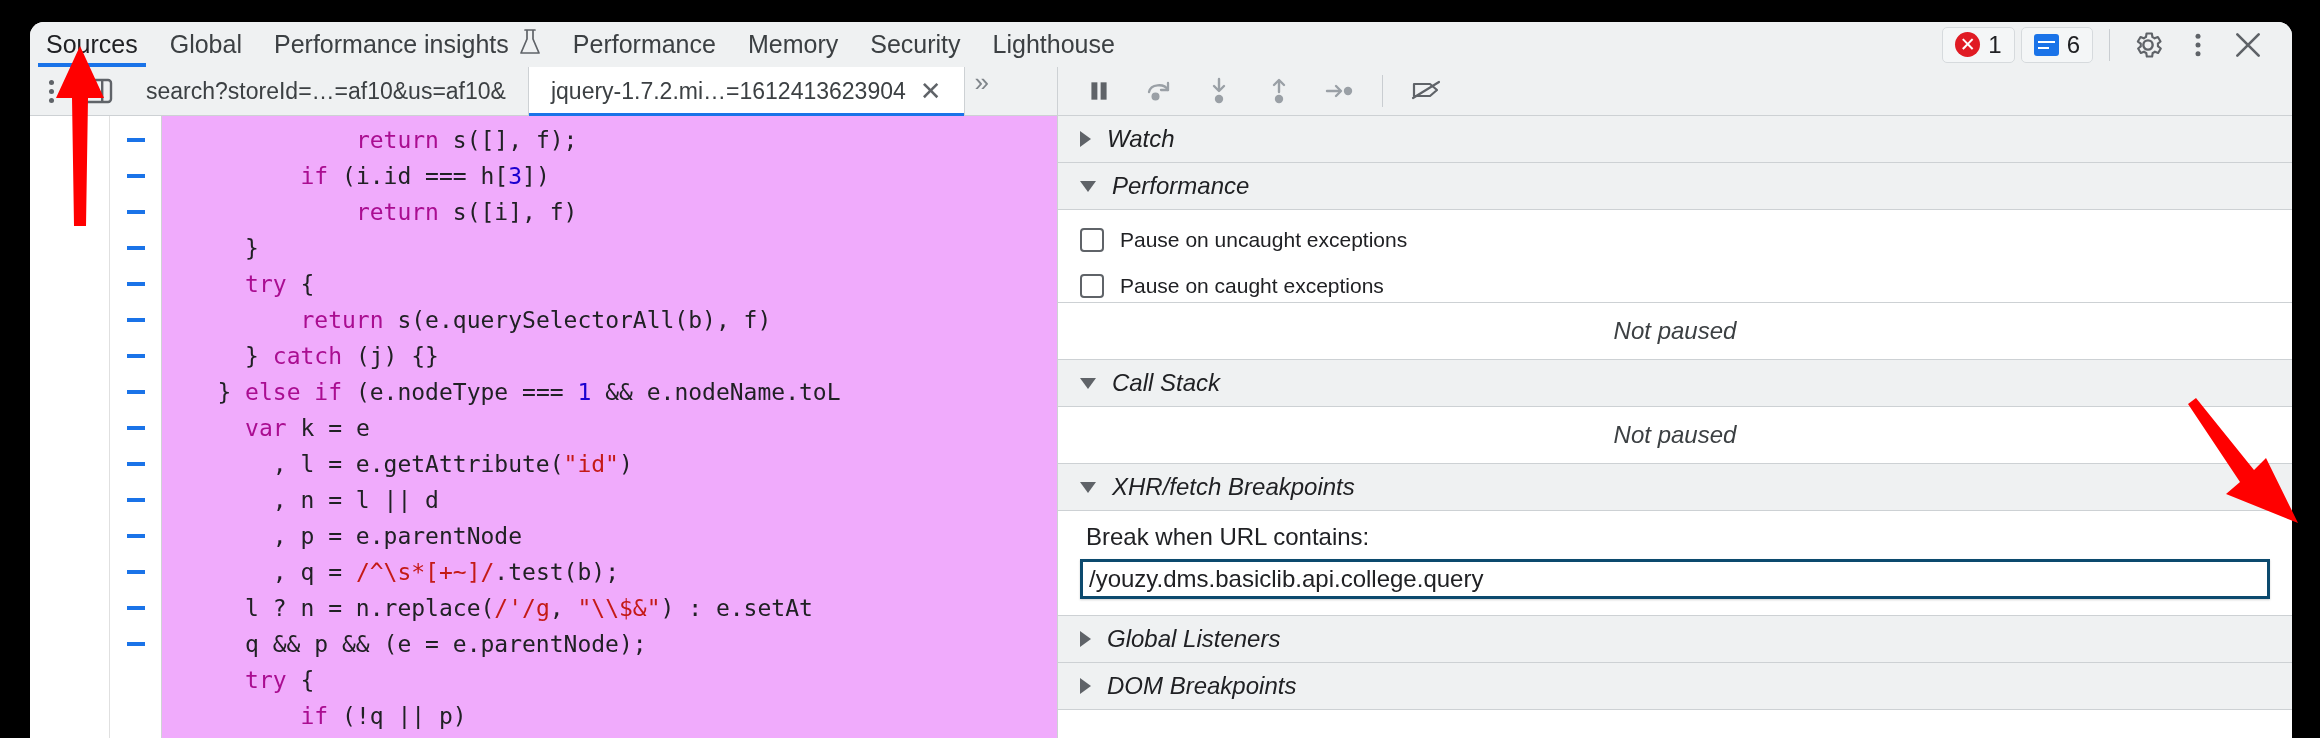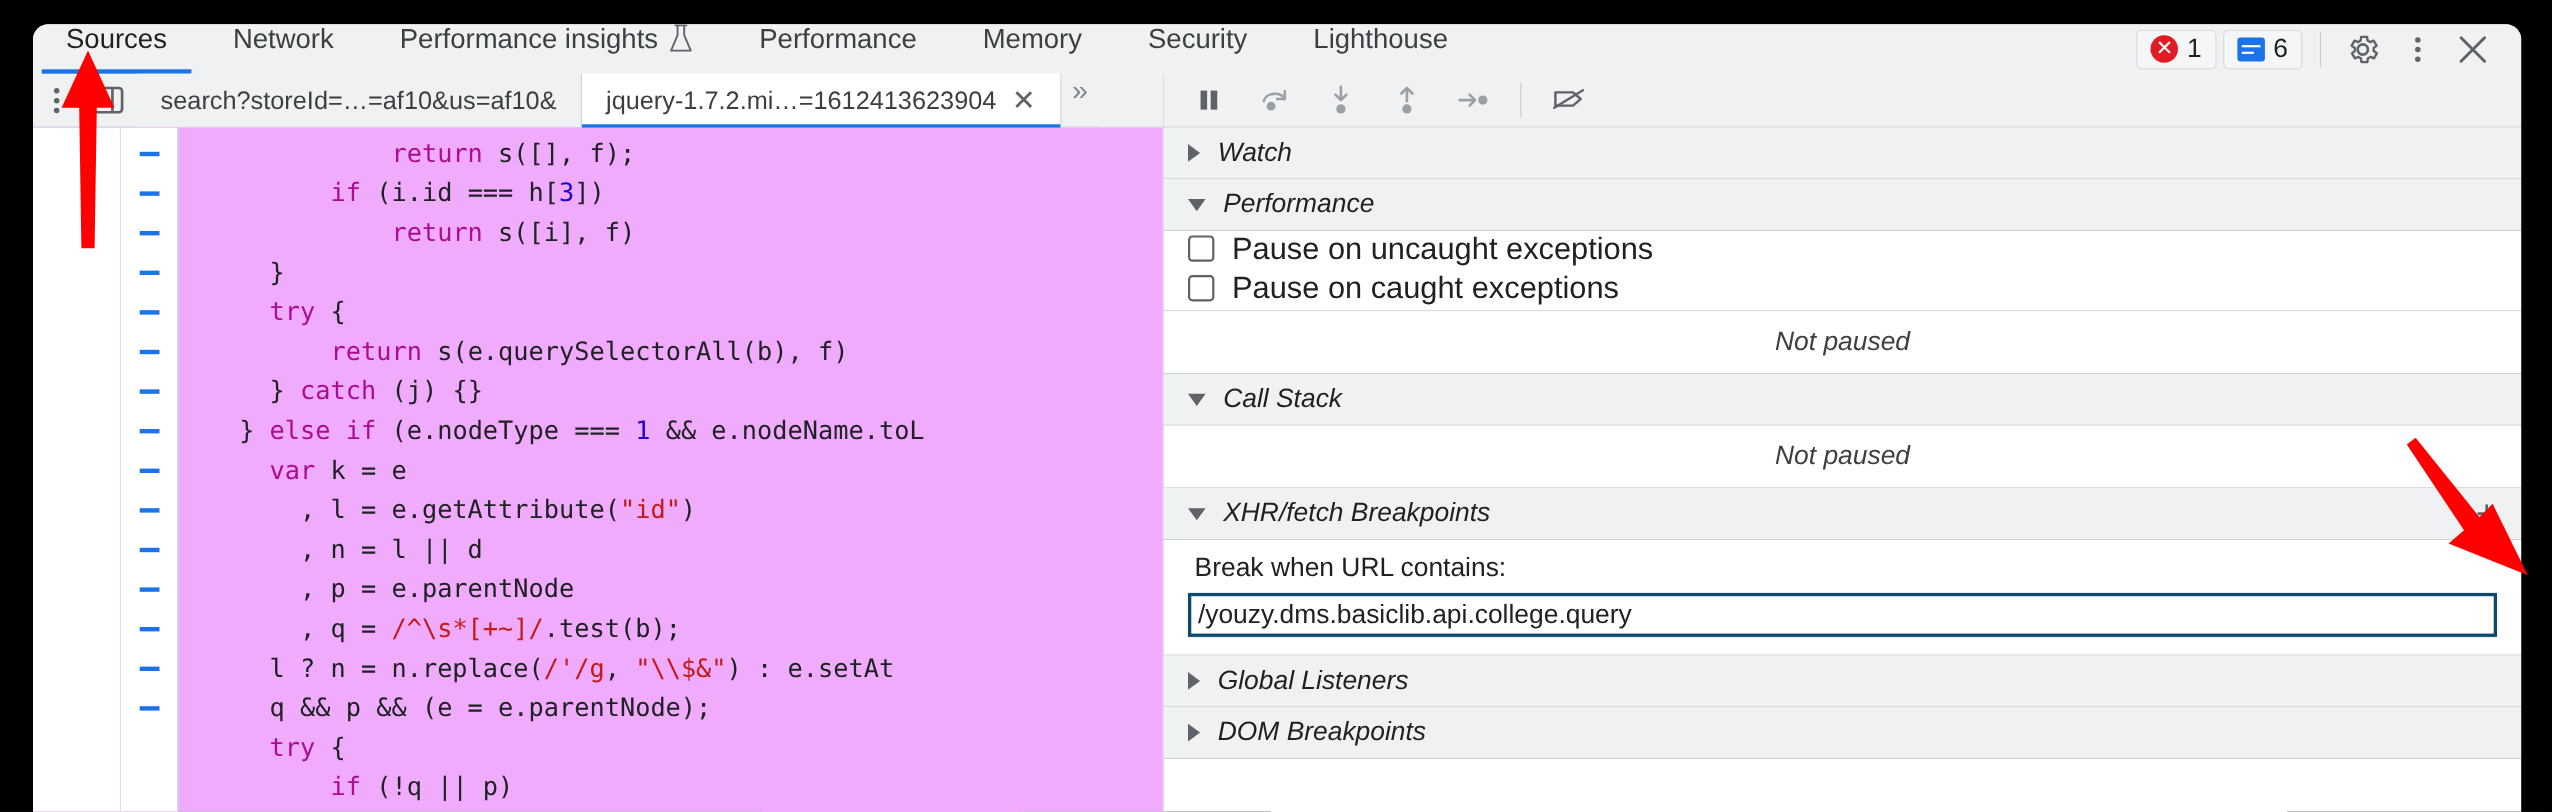--- a/index.html
+++ b/index.html
@@ -26,22 +26,22 @@
   
   #tabstrip {
     height: 45px;
     background: #eff1f2;
     display: flex;
     align-items: stretch;
     flex: 0 0 auto;
     position: relative;
   }
   .maintab {
-    display: flex; align-items: flex-start;
-    padding: 0 30px;
+    display: flex; align-items: center;
+    padding: 0 16px;
     font-size: 25px;
     color: #3c4043;
     white-space: nowrap;
     position: relative;
   }
   .maintab.selected { color: #202124; font-weight: 400; }
   .maintab.selected::after {
     content: "";
     position: absolute;
     left: 8px; right: 8px; bottom: 0;
@@ -189,21 +189,21 @@
   .tri.down  { border-top: 11px solid #5f6368; border-left: 8px solid transparent; border-right: 8px solid transparent; }
   .sec-plus { margin-left: auto; margin-right: 22px; font-size: 34px; color: #5f6368; line-height: 1; }
 
   .sec-body {
     background: #ffffff;
     border-bottom: 1px solid #cdd1d4;
     flex: 0 0 auto;
   }
   .cbrow {
     display: flex; align-items: center; gap: 16px;
-    padding: 0 0 4px 22px; font-size: 28px; color: #202124;
+    padding: 18px 0 4px 22px; font-size: 21px; color: #202124;
   }
   .cbox {
     width: 24px; height: 24px; border: 2px solid #5f6368;
     border-radius: 4px; background: #fff; flex: 0 0 auto;
   }
   .notpaused {
     text-align: center; font-style: italic;
     font-size: 24px; color: #3c4043;
     padding: 14px 0;
   }
@@ -227,21 +227,21 @@
 <body>
 
 <div id="devtools">
 
   <div id="tabstrip">
 
     <div class="maintab selected">
       <span>Sources</span>
     </div>
     <div class="maintab">
-      <span>Network</span>
+      <span>Global</span>
     </div>
     <div class="maintab">
       <span>Performance insights</span>
       <span class="beaker">
         <svg width="22" height="26" viewBox="0 0 22 26" fill="none">
           <path d="M8 1v9L2 24h18L14 10V1M6 1h10" stroke="#5f6368" stroke-width="1.7" stroke-linejoin="round" stroke-linecap="round"></path>
         </svg>
       </span>
     </div>
     <div class="maintab">

